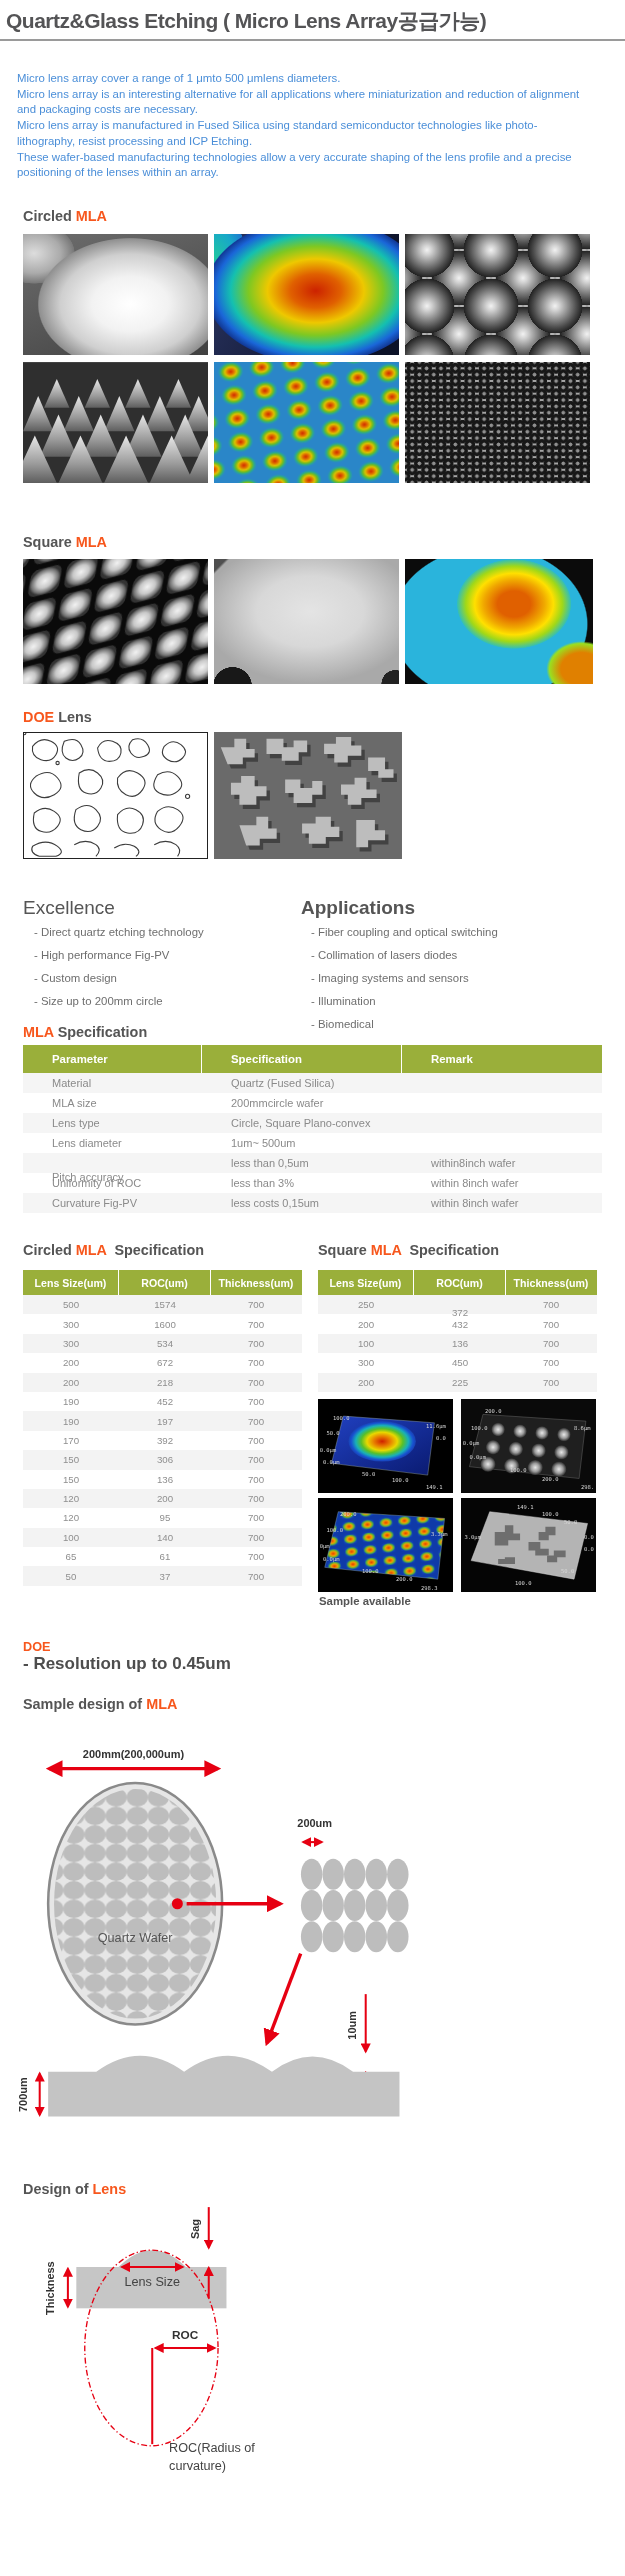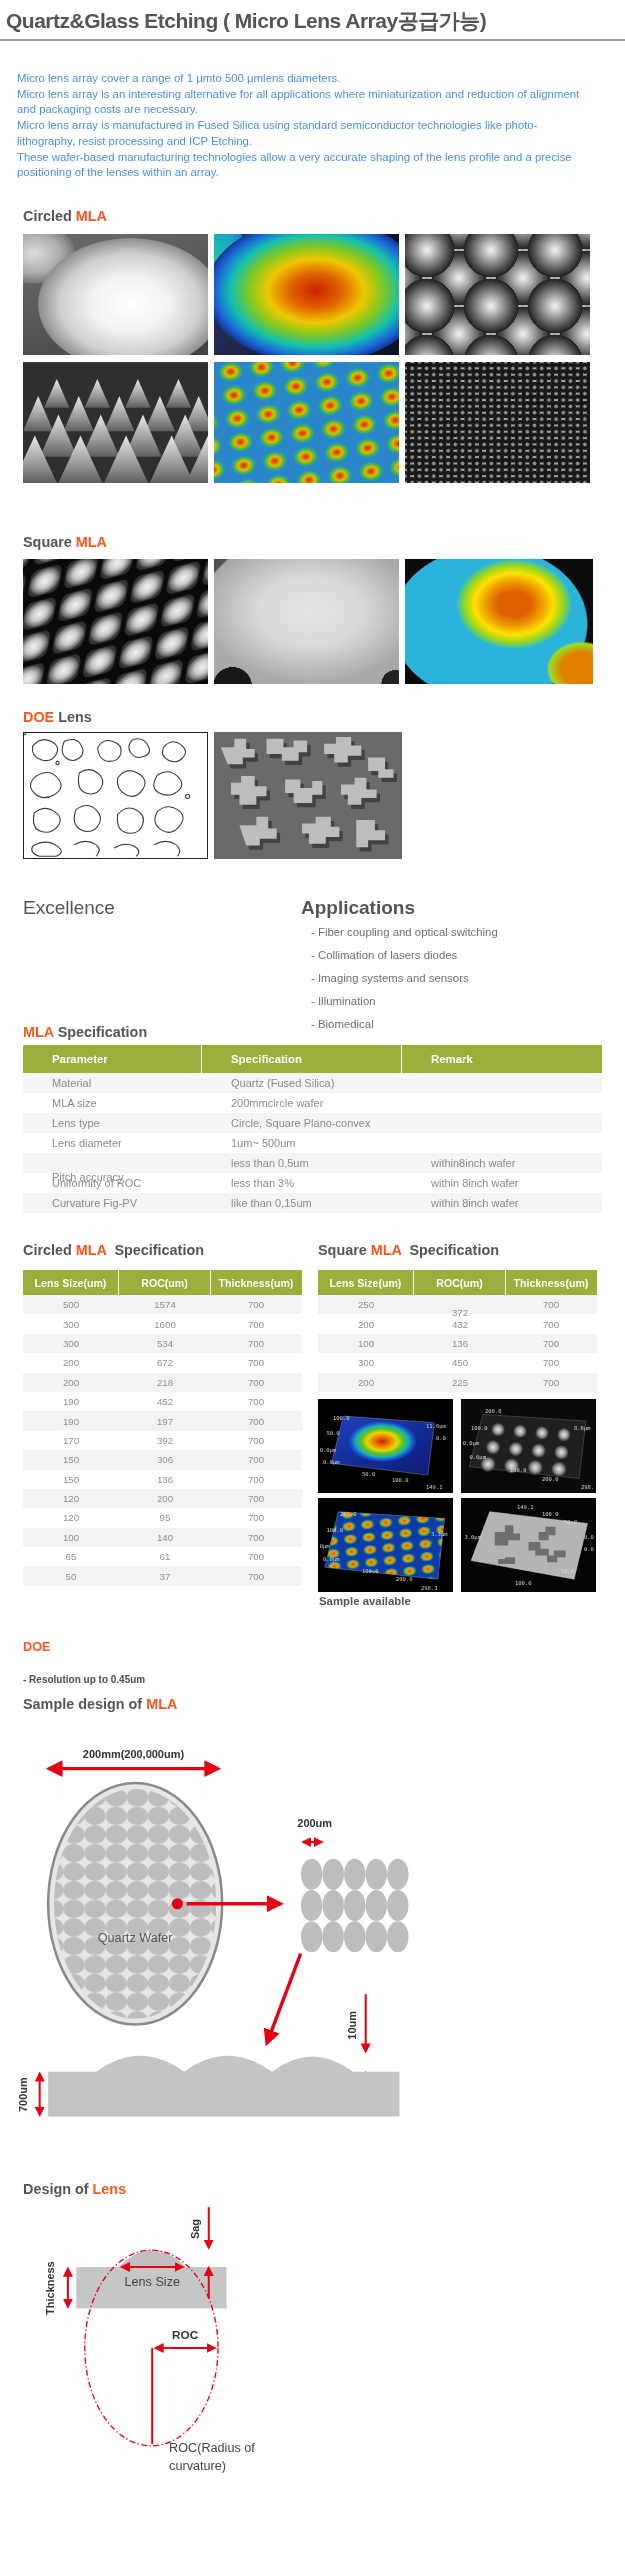--- a/index.html
+++ b/index.html
@@ -65,21 +65,21 @@
   .mini-t .tr{display:flex;height:19.4px;font-size:9.7px;color:#8f8f8f;}
   .mini-t .tr.alt{background:#f3f3f3;}
   .mini-t .td{display:flex;align-items:center;justify-content:center;box-sizing:border-box;}
   
   .simg{position:absolute;width:135px;height:94px;background:#000;overflow:hidden;}
   .simg-label{position:absolute;color:#d8d8d8;font-size:5.5px;line-height:1;white-space:nowrap;
       font-family:"DejaVu Sans Mono","Liberation Mono",monospace;}
   #sample-caption{position:absolute;left:319px;top:1595px;font-size:11.4px;color:#555;font-weight:bold;}
   
   #doe-note-title{position:absolute;left:23px;top:1640px;margin:0;font-size:12.7px;font-weight:bold;}
-  #doe-note-line{position:absolute;left:23px;top:1654px;font-size:10px;font-weight:bold;color:#4d4d4d;margin-top:20px;}
+  #doe-note-line{position:absolute;left:23px;top:1654px;font-size:17px;font-weight:bold;color:#4d4d4d;}
   
   svg text{font-family:"Liberation Sans","DejaVu Sans",sans-serif;}
   .dim-text{fill:#333;font-size:13px;font-weight:bold;}
   .dia-label{fill:#555;font-size:15px;}
   .red-line{stroke:var(--red);stroke-width:4;fill:none;}
   .red-thin{stroke:var(--red);stroke-width:2.4;fill:none;}
   .red-fill{fill:var(--red);}
 </style>
 </head>
 <body>
@@ -225,20 +225,26 @@
           <path d="M168,104 h22 v12 h12 v12 h-20 v8 h-14 z"></path>
         </g>
       </defs>
       <rect width="222" height="150" fill="#6a6a6a"></rect>
       <use href="#blobs" fill="#424242" transform="translate(4,5)"></use>
       <use href="#blobs" fill="#bdbdbd"></use>
     </svg>
   </div>
 
   <h2 class="sec sec-lg" style="left:23px;top:897px;font-weight:normal;">Excellence</h2>
+  <div class="plist" style="left:34px;top:921px;">
+      <div>- Direct quartz etching technology</div>
+      <div>- High performance Fig-PV</div>
+      <div>- Custom design</div>
+      <div>- Size up to 200mm circle</div>
+    </div>
 
   <h2 class="sec sec-lg" style="left:301px;top:897px;font-weight:bold;">Applications</h2>
   <div class="plist" style="left:311px;top:921px;">
       <div>- Fiber coupling and optical switching</div>
       <div>- Collimation of lasers diodes</div>
       <div>- Imaging systems and sensors</div>
       <div>- Illumination</div>
       <div>- Biomedical</div>
     </div>
 
@@ -276,21 +282,21 @@
           <div class="td" style="width: 200px;">less than 0,5um</div>
           <div class="td" style="width: 199px;">within8inch wafer</div>
         </div>
         <div class="tr">
           <div class="td" style="width: 179px;">Uniformity of ROC</div>
           <div class="td" style="width: 200px;">less than 3%</div>
           <div class="td" style="width: 199px;">within 8inch wafer</div>
         </div>
         <div class="tr alt">
           <div class="td" style="width: 179px;">Curvature Fig-PV</div>
-          <div class="td" style="width: 200px;">like than 0,15um</div>
+          <div class="td" style="width: 200px;">less costs 0,15um</div>
           <div class="td" style="width: 199px;">within 8inch wafer</div>
         </div>
       </div>
   </div>
 
   <h2 class="sec" style="left:23px;top:1242px;"><span>Circled </span><span class="accent">MLA</span><span style="white-space:pre;">  Specification</span></h2>
 
   <h2 class="sec" style="left:318px;top:1242px;"><span>Square </span><span class="accent">MLA</span><span style="white-space:pre;">  Specification</span></h2>
 
   <div class="dtable mini-t" style="left:23px;top:1270px;width:279px;">

